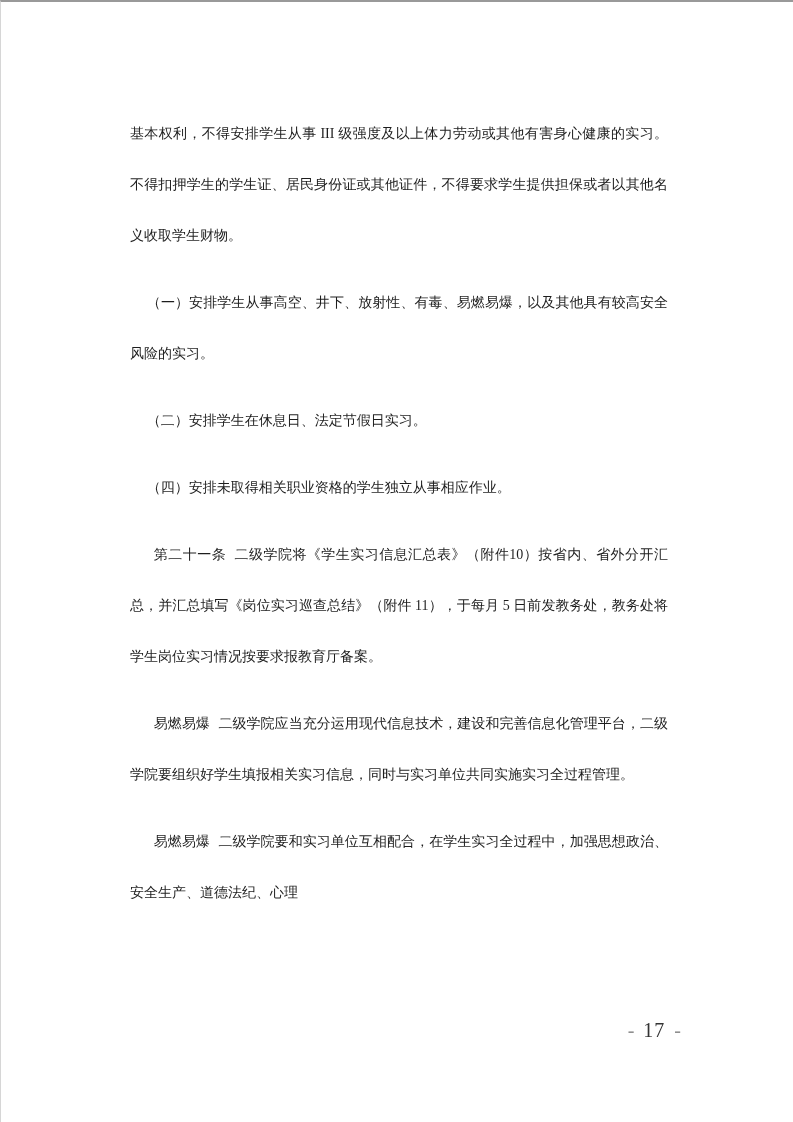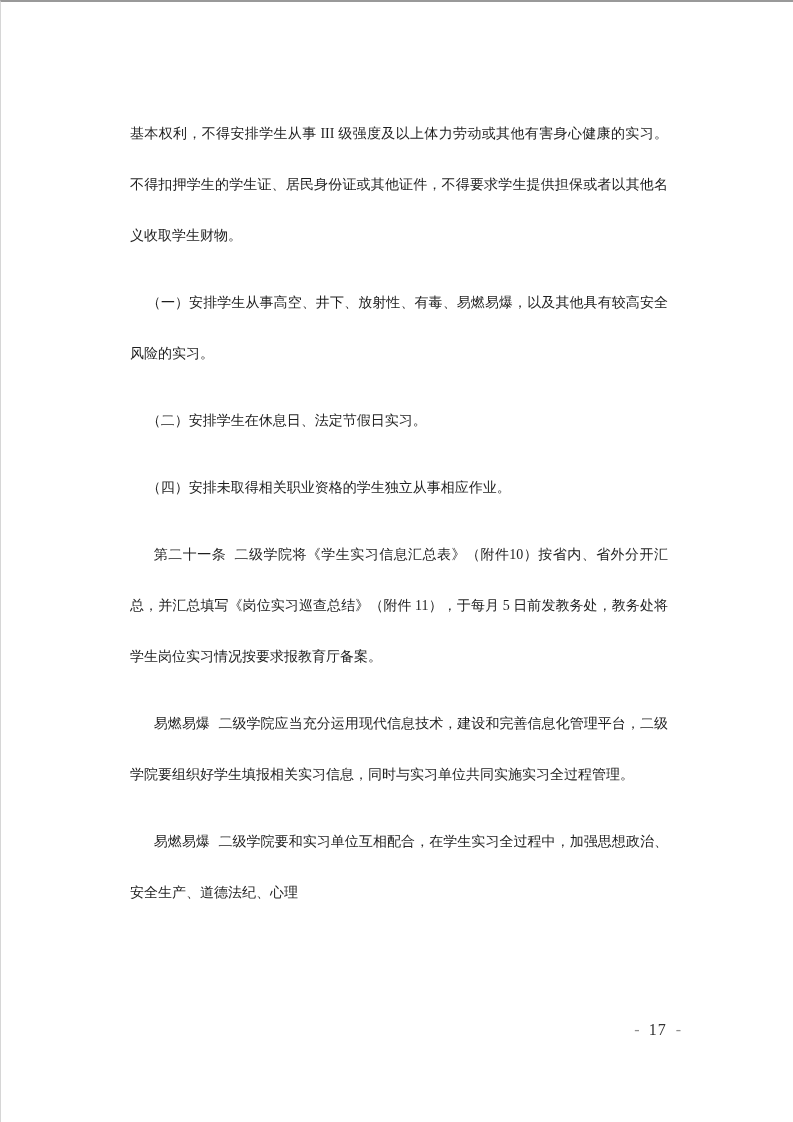--- a/index.html
+++ b/index.html
@@ -37,21 +37,21 @@
   .indent { text-indent: 1.7em; }
   .list   { text-indent: 1.2em; }
   .art-head {
     font-weight: normal;
     margin-right: 0.6em;
   }
   .page-number {
     position: absolute;
     top: 1015px;
     right: 112px;
-    font-size: 16px;
+    font-size: 20px;
     line-height: 26px;
     color: #333333;
     white-space: nowrap;
     margin-left: 10px;
   }
   .page-number .dash {
     color: #8f8f8f;
   }
   .page-number .num {
     margin: 0 9px;

